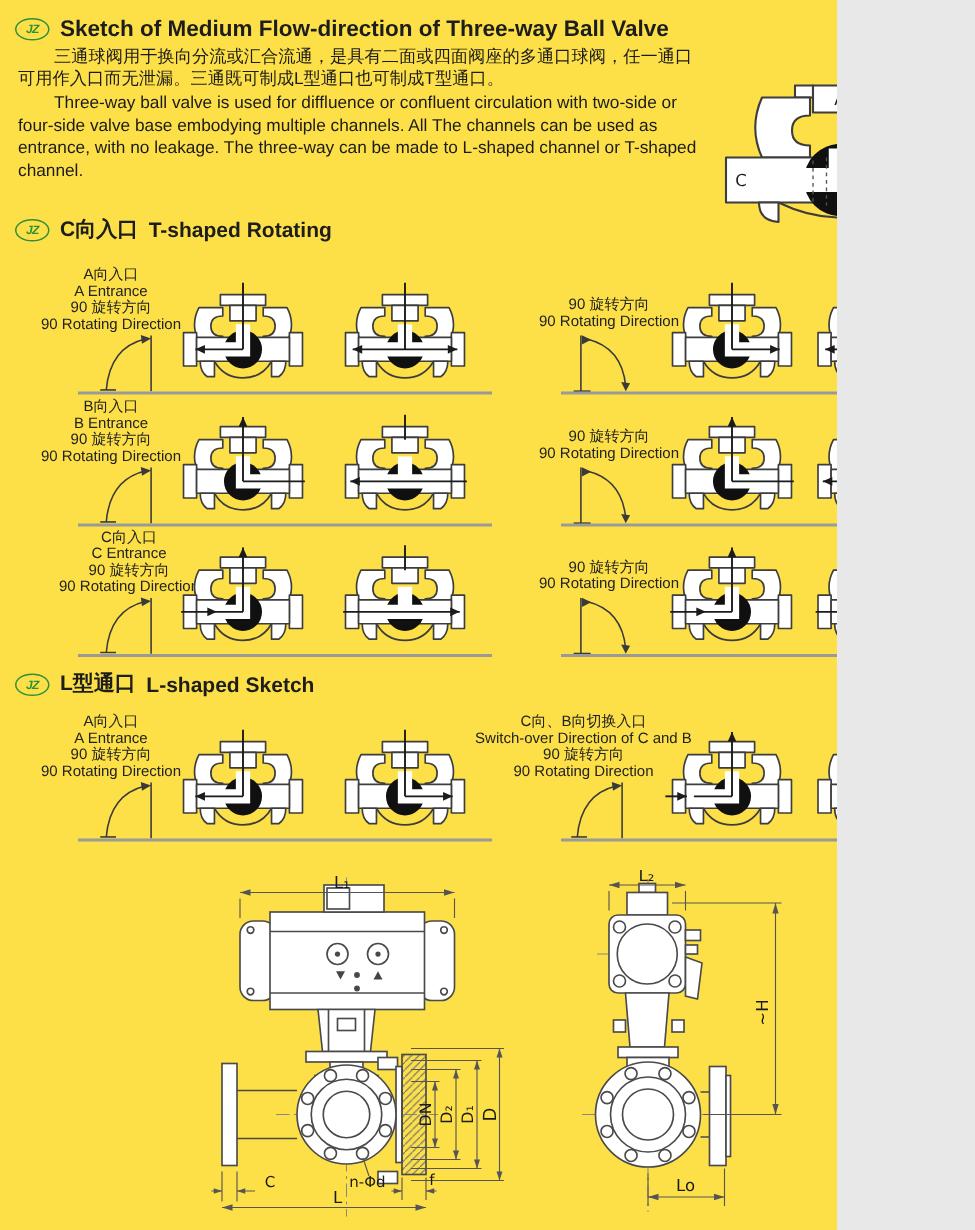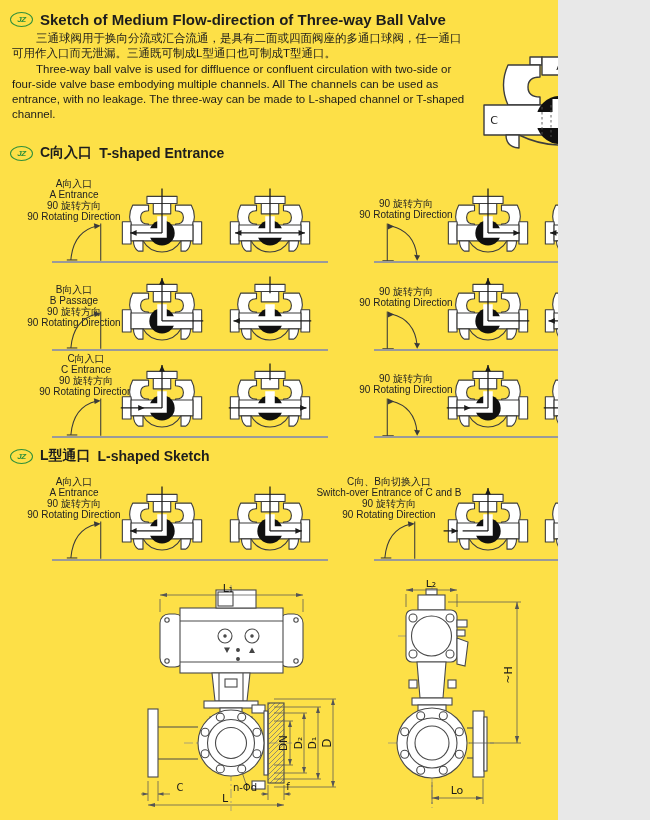--- a/index.html
+++ b/index.html
@@ -60,21 +60,21 @@
     <line x1="64" y1="52" x2="64" y2="80" stroke="#555" stroke-width="0.9" stroke-dasharray="2.5,2.5"></line>
     <line x1="73" y1="50" x2="73" y2="82" stroke="#555" stroke-width="0.9" stroke-dasharray="2.5,2.5"></line>
     <text x="82" y="15" text-anchor="middle" font-size="11">A</text>
     <text x="16" y="69" text-anchor="middle" font-size="11">C</text>
     <text x="148" y="69" text-anchor="middle" font-size="11">B</text>
   </svg>
 
   <div class="abs section-header sec-t">
     <span class="logo">JZ</span>
     <span>C向入口</span>
-    <span>T-shaped Entrance</span>
+    <span>T-shaped Rotating</span>
   </div>
   <div class="abs section-header sec-l">
     <span class="logo">JZ</span>
     <span>L型通口</span>
     <span>L-shaped Sketch</span>
   </div>
 
   <div id="rows">
       <div class="abs flow-label" style="left: 8px; top: 178px; width: 132px;">
         <div>A向入口</div>
@@ -190,23 +190,23 @@
           <circle cx="52" cy="47" r="16" fill="#101010"></circle>
           <path d="M16,47 L88,47" stroke="#ffffff" stroke-width="12" fill="none" stroke-linejoin="miter"></path>
           <path d="M52,26 L52,47" stroke="#ffffff" stroke-width="12" fill="none" stroke-linejoin="miter"></path>
           <line x1="52" y1="-9" x2="52" y2="47" stroke="#1b1b1b" stroke-width="1.6"></line>
           <line x1="8" y1="47" x2="96" y2="47" stroke="#1b1b1b" stroke-width="1.6"></line>
           <polygon points="8,47 16,43.4 16,50.6" fill="#1b1b1b"></polygon>
           <polygon points="96,47 88,43.4 88,50.6" fill="#1b1b1b"></polygon>
         </svg>
       </div>
       <div class="abs row-baseline" style="left: 374px; top: 261px; width: 274px;"></div>
-      <div class="abs flow-label" style="left: 8px; top: 284px; width: 132px;">
+      <div class="abs flow-label" style="left: 8px; top: 266px; width: 132px;">
         <div>B向入口</div>
-        <div>B Passage</div>
+        <div>B Entrance</div>
         <div>90  旋转方向</div>
         <div>90 Rotating Direction</div>
       </div>
       <div class="abs arc-box" style="left: 66px; top: 310px;">
         <svg width="42" height="42" viewBox="0 0 50 52">
           <g stroke="#3a3a3a" stroke-width="1.3" fill="none">
             <line x1="42" y1="2" x2="42" y2="48"></line>
             <line x1="0" y1="47" x2="13" y2="47"></line>
             <path d="M5,47 Q8,12 37,5"></path>
           </g>
@@ -492,21 +492,21 @@
           <circle cx="52" cy="47" r="16" fill="#101010"></circle>
           <path d="M52,26 L52,47 L82,47" stroke="#ffffff" stroke-width="12" fill="none" stroke-linejoin="miter"></path>
           <line x1="52" y1="-9" x2="52" y2="47" stroke="#1b1b1b" stroke-width="1.6"></line>
           <line x1="52" y1="47" x2="92" y2="47" stroke="#1b1b1b" stroke-width="1.6"></line>
           <polygon points="92,47 84,43.4 84,50.6" fill="#1b1b1b"></polygon>
         </svg>
       </div>
       <div class="abs row-baseline" style="left: 52px; top: 559px; width: 276px;"></div>
       <div class="abs flow-label" style="left: 308px; top: 476px; width: 162px;">
         <div>C向、B向切换入口</div>
-        <div>Switch-over Entrance of C and B</div>
+        <div>Switch-over Direction of C and B</div>
         <div>90  旋转方向</div>
         <div>90 Rotating Direction</div>
       </div>
       <div class="abs arc-box" style="left: 380px; top: 520px;">
         <svg width="42" height="42" viewBox="0 0 50 52">
           <g stroke="#3a3a3a" stroke-width="1.3" fill="none">
             <line x1="42" y1="2" x2="42" y2="48"></line>
             <line x1="0" y1="47" x2="13" y2="47"></line>
             <path d="M5,47 Q8,12 37,5"></path>
           </g>

